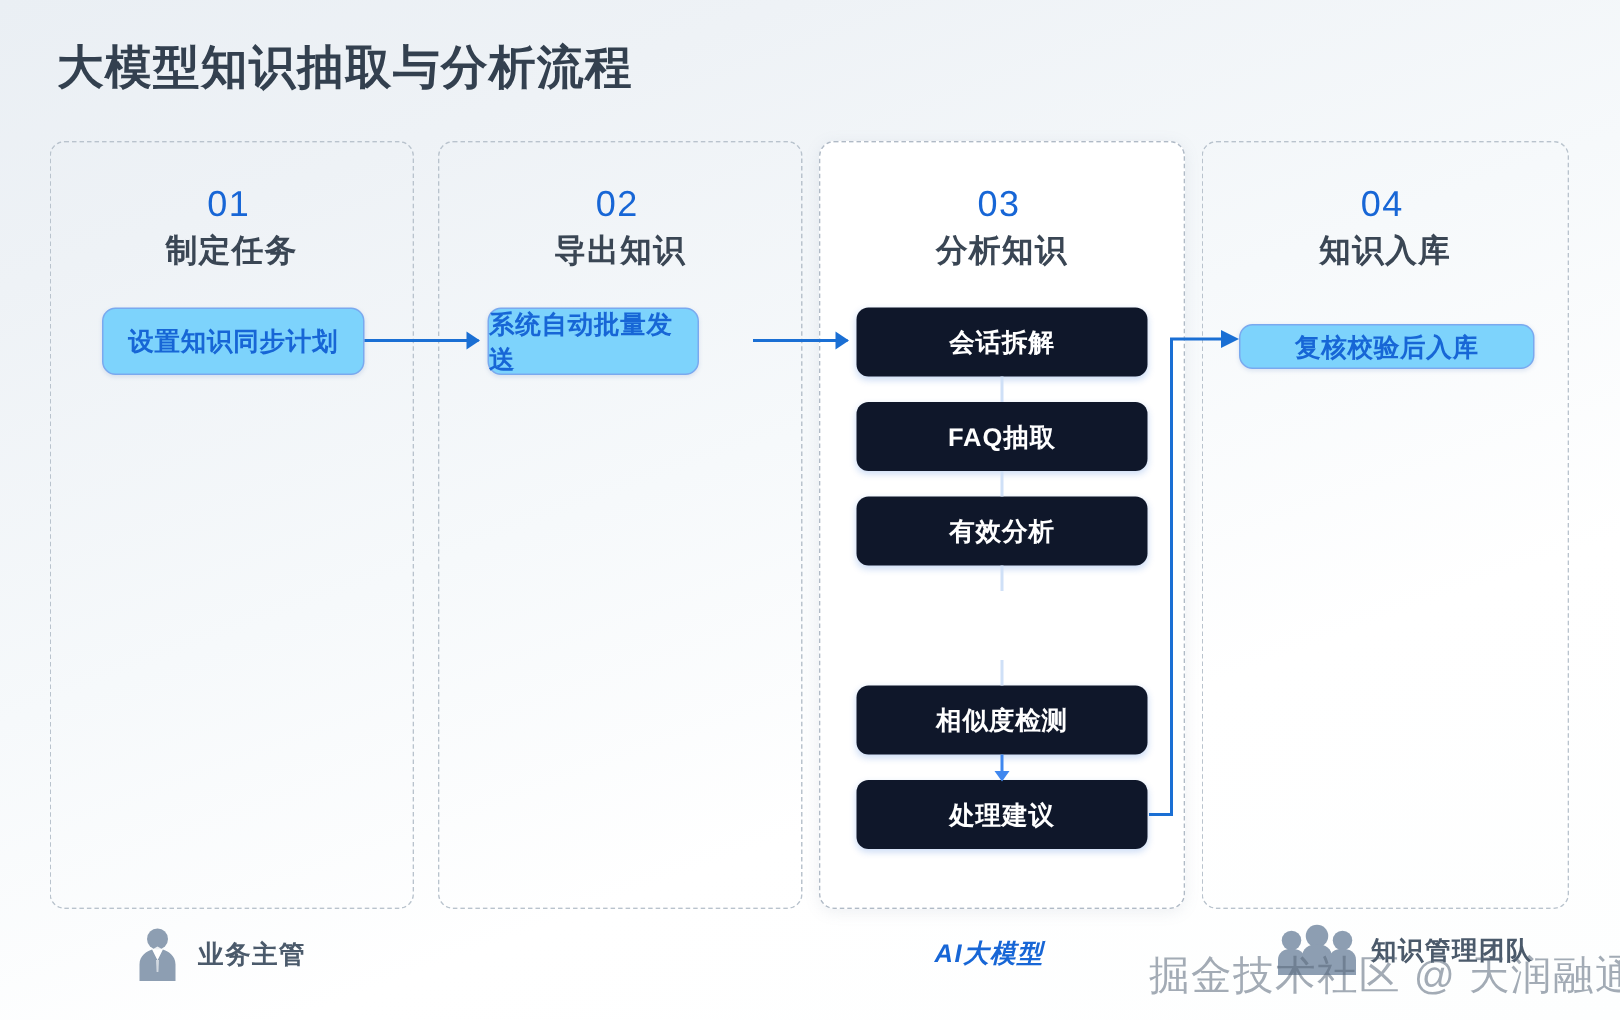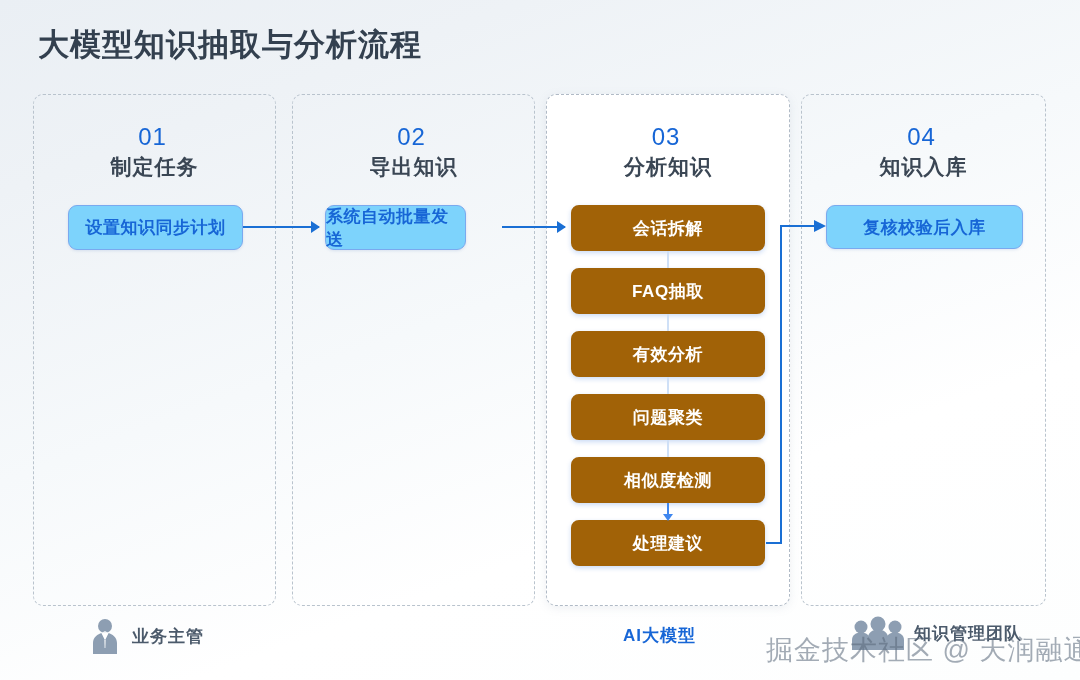--- a/index.html
+++ b/index.html
@@ -45,27 +45,27 @@
     box-sizing:border-box;
     background:#7dd3fc;
     border:1px solid #7aa9ef;
     border-radius:9px;
     display:flex;align-items:center;justify-content:center;
     color:#1766d6;font-size:17px;font-weight:700;letter-spacing:.5px;
     box-shadow:0 1px 3px rgba(90,130,190,.18);
   }
   #pill1{left:68px;top:205px;width:175px;height:45px;}
   #pill2{left:325px;top:205px;width:141px;height:45px;}
-  #pill4{left:826px;top:205px;width:197px;height:44px;}
+  #pill4{left:826px;top:216px;width:197px;height:30px;}
 
   
   .bluebox{
     position:absolute;left:571px;width:194px;height:46px;
     box-sizing:border-box;
-    background:#a16207;border-radius:8px;
+    background:#0f172a;border-radius:8px;
     display:flex;align-items:center;justify-content:center;
     color:#ffffff;font-size:17px;font-weight:700;letter-spacing:.6px;
     box-shadow:0 2px 5px rgba(18,90,210,.22);
   }
   .bb0{top:205px;} .bb1{top:268px;} .bb2{top:331px;}
   .bb3{top:394px;} .bb4{top:457px;} .bb5{top:520px;}
 
   
   .vlink{position:absolute;left:667px;width:2px;background:#cfe0f7;}
   .vl0{top:251px;height:17px;} .vl1{top:314px;height:17px;}
@@ -88,21 +88,21 @@
   }
   #arrow12{left:243px;width:76px;}
   #arrow23{left:502px;width:63px;}
 
   
   .elbow{position:absolute;left:0;top:0;width:1080px;height:680px;pointer-events:none;}
 
   
   .role{position:absolute;display:flex;align-items:center;gap:10px;}
   #role1{left:88px;top:618px;}
-  #role3{left:623px;top:624px;}
+  #role3{left:623px;top:624px;font-style:italic;}
   #role4{left:852px;top:616px;}
   .role-label{font-size:17px;font-weight:700;color:#4b5a6b;letter-spacing:1px;white-space:nowrap;}
   .role-label.accent{color:#1766d6;}
 
   .watermark{
     position:absolute;left:766px;top:632px;
     font-size:27px;color:#59687a;opacity:.55;font-weight:500;
     white-space:nowrap;letter-spacing:1px;
   }
 </style>
@@ -125,21 +125,20 @@
   </div>
   <div class="pill" id="pill2">系统自动批量发送</div>
 
   <div class="col col3 white">
     <div class="col-num">03</div>
     <div class="col-name">分析知识</div>
   </div>
   <div class="bluebox bb0">会话拆解</div>
   <div class="bluebox bb1">FAQ抽取</div>
   <div class="bluebox bb2">有效分析</div>
-  <div class="bluebox bb3">问题聚类</div>
   <div class="bluebox bb4">相似度检测</div>
   <div class="bluebox bb5">处理建议</div>
 
   <div class="vlink vl0"></div>
   <div class="vlink vl1"></div>
   <div class="vlink vl2"></div>
   <div class="vlink vl3"></div>
   <div class="vlink-arrow"></div>
 
   <div class="col col4 plain">

